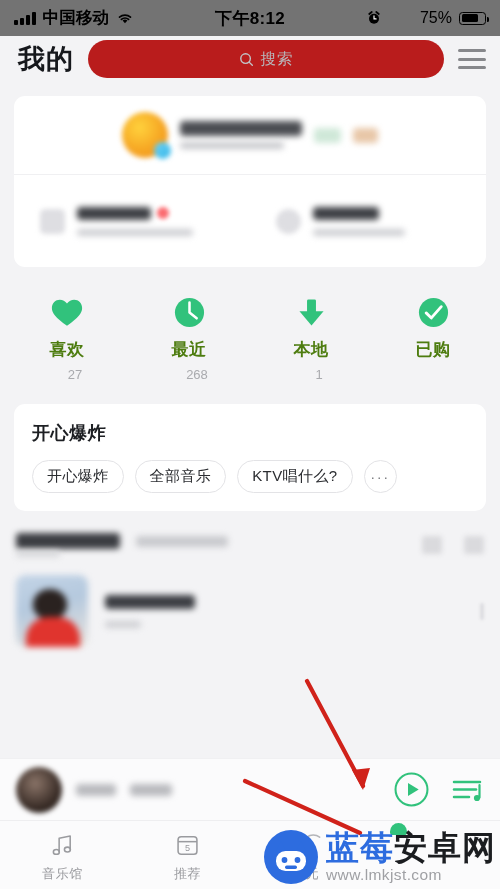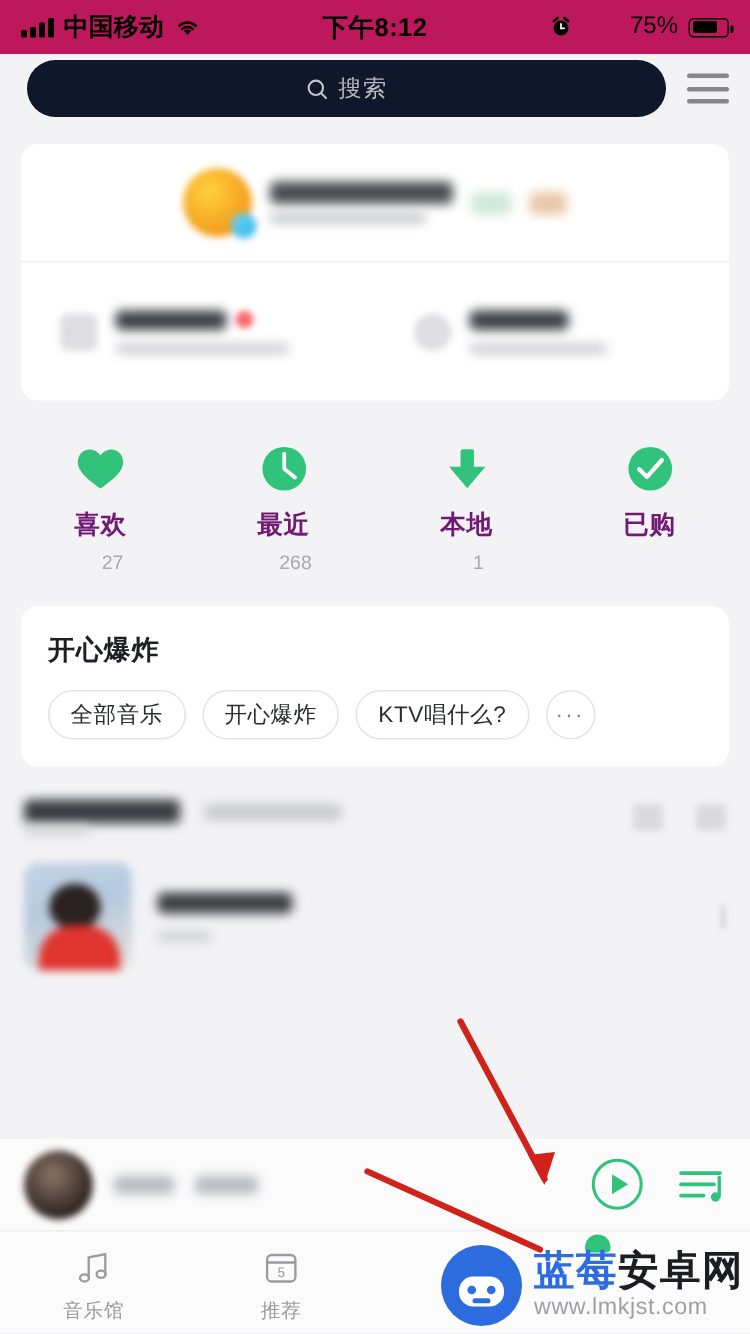--- a/index.html
+++ b/index.html
@@ -8,21 +8,21 @@
     font-family:"Liberation Sans","DejaVu Sans",sans-serif;
     background:#f2f2f4;
     overflow:hidden;
     position:relative;
   }
   #phone { width:500px; height:889px; position:relative; background:#f3f3f5; overflow:hidden; }
 
   
   .statusbar {
     height:36px; display:flex; align-items:center;
-    padding:0 14px; background:#be185d; position:relative;
+    padding:0 14px; background:#737373; position:relative;
   }
   .sb-left { display:flex; align-items:center; gap:7px; }
   .sig { display:flex; align-items:flex-end; gap:2.5px; height:13px; }
   .sig i { width:3.5px; background:#000; border-radius:1px; display:block; }
   .sig i:nth-child(1){height:4.5px;} .sig i:nth-child(2){height:7px;}
   .sig i:nth-child(3){height:9.5px;} .sig i:nth-child(4){height:12.5px;}
   .carrier { font-size:16.5px; font-weight:600; color:#000; letter-spacing:.2px; }
   .wifi { width:18px; height:14px; position:relative; }
   .sb-center {
     position:absolute; left:0; right:0; text-align:center;
@@ -32,21 +32,21 @@
   .alarm { width:14px; height:14px; }
   .batt-pct { font-size:16px; font-weight:500; color:#000;margin-left:32px; }
   .batt { width:27px; height:13px; border:1.6px solid #000; border-radius:3.5px; padding:1.6px; position:relative; }
   .batt::after { content:""; position:absolute; right:-4px; top:4px; width:2px; height:5px; background:#000; border-radius:0 1.5px 1.5px 0; }
   .batt span { display:block; height:100%; background:#000; border-radius:1.5px; }
 
   
   .header { display:flex; align-items:center; padding:4px 14px 12px 18px; gap:14px; background:#f3f3f5; }
   .page-title { font-size:27px; font-weight:700; color:#16181c; letter-spacing:1px; white-space:nowrap; }
   .searchbar {
-    flex:1; height:38px; background:#0f172a; border-radius:19px;
+    flex:1; height:38px; background:#b91c1c; border-radius:19px;
     display:flex; align-items:center; justify-content:center; gap:7px;
   }
   .search-ico { width:15px; height:15px; }
   .search-ph { font-size:15.5px; color:#b8b9bd; letter-spacing:1px; }
   .hamburger { width:28px; display:flex; flex-direction:column; gap:5.5px; cursor:pointer; }
   .hamburger i { display:block; height:3px; background:#86878b; border-radius:2px; }
 
   
   .card { background:#fff; border-radius:11px; margin:0 14px; }
   .card-top { margin-top:6px; }
@@ -77,21 +77,21 @@
   .e-title.sm { width:66px; }
   .e-sub { width:116px; height:7px; background:#cdced2; margin-top:9px; }
   .e-sub.sm { width:92px; }
   .red-dot { width:12px; height:12px; border-radius:50%; background:#fb6b70; filter:blur(2.2px); margin-left:6px; }
   .title-line { display:flex; align-items:center; }
 
   
   .stats { display:flex; padding:26px 6px 22px; }
   .stat { flex:1; display:flex; flex-direction:column; align-items:center; gap:0; cursor:pointer; }
   .stat-ico { height:38px; display:flex; align-items:center; justify-content:center; }
-  .stat-label { font-size:17px; font-weight:700; color:#701a75; margin-top:7px; letter-spacing:.5px; }
+  .stat-label { font-size:17px; font-weight:700; color:#4d7c0f; margin-top:7px; letter-spacing:.5px; }
   .stat-count { font-size:13px; color:#a9aaae; margin-top:6px; height:15px;margin-left:16px; }
 
   
   .cat-card { padding:17px 18px 18px; }
   .cat-title { font-size:18px; font-weight:700; color:#1d1f23; letter-spacing:.6px; }
   .chips { display:flex; gap:11px; margin-top:15px; align-items:center; }
   .chip {
     border:1.3px solid #e3e3e6; border-radius:17px; height:33px;
     display:flex; align-items:center; padding:0 14px;
     font-size:15px; color:#2b2d31; white-space:nowrap; letter-spacing:.4px; cursor:pointer;
@@ -155,21 +155,21 @@
 
   
   .anno { position:absolute; left:0; top:0; width:500px; height:889px; pointer-events:none; }
 
   
   .watermark {
     position:absolute; right:4px; bottom:4px; display:flex; align-items:center; gap:7px;
   }
   .wm-logo { width:56px; height:56px; flex:none; }
   .wm-txt { display:flex; flex-direction:column; line-height:1; }
-  .wm-cn { font-size:27px; font-weight:800; letter-spacing:1px; white-space:nowrap; }
+  .wm-cn { font-size:33px; font-weight:800; letter-spacing:1px; white-space:nowrap; }
   .wm-cn .b { color:#2d6cdf; }
   .wm-cn .d { color:#1b1d20; }
   .wm-url { font-size:15.5px; color:#9fa0a4; letter-spacing:.4px; margin-top:3px; white-space:nowrap; }
   .green-dot { position:absolute; right:93px; bottom:54px; width:17px; height:12px; background:#31c27c; border-radius:9px 9px 3px 3px; }
 </style>
 </head>
 <body>
 
 <div id="phone">
 
@@ -201,20 +201,21 @@
         </svg>
       </span>
       <span class="batt-pct">75%</span>
       <span class="batt">
           <span style="width:75%"></span>
         </span>
     </div>
   </div>
 
   <div class="header">
+    <div class="page-title">我的</div>
     <div class="searchbar">
       <span class="search-ico">
         <svg viewBox="0 0 16 16" width="15" height="15">
           <circle cx="7" cy="7" r="5.1" stroke="#c2c3c7" stroke-width="1.5" fill="none"></circle>
           <path d="M10.8 10.8 L14.2 14.2" stroke="#c2c3c7" stroke-width="1.5" stroke-linecap="round"></path>
         </svg>
       </span>
       <span class="search-ph">搜索</span>
     </div>
     <div class="hamburger">
@@ -294,22 +295,22 @@
         </svg>
       </div>
       <div class="stat-label">已购</div>
       <div class="stat-count"></div>
     </div>
   </div>
 
   <div class="card cat-card">
     <div class="cat-title">开心爆炸</div>
     <div class="chips">
+      <div class="chip">开心爆炸</div>
       <div class="chip">全部音乐</div>
-      <div class="chip">开心爆炸</div>
       <div class="chip">KTV唱什么?</div>
       <div class="chip more">···</div>
     </div>
   </div>
 
   <div class="plist">
     <div class="plist-head">
       <div>
         <div style="display:flex;align-items:center;">
           <div class="blur-text ph-title"></div>

